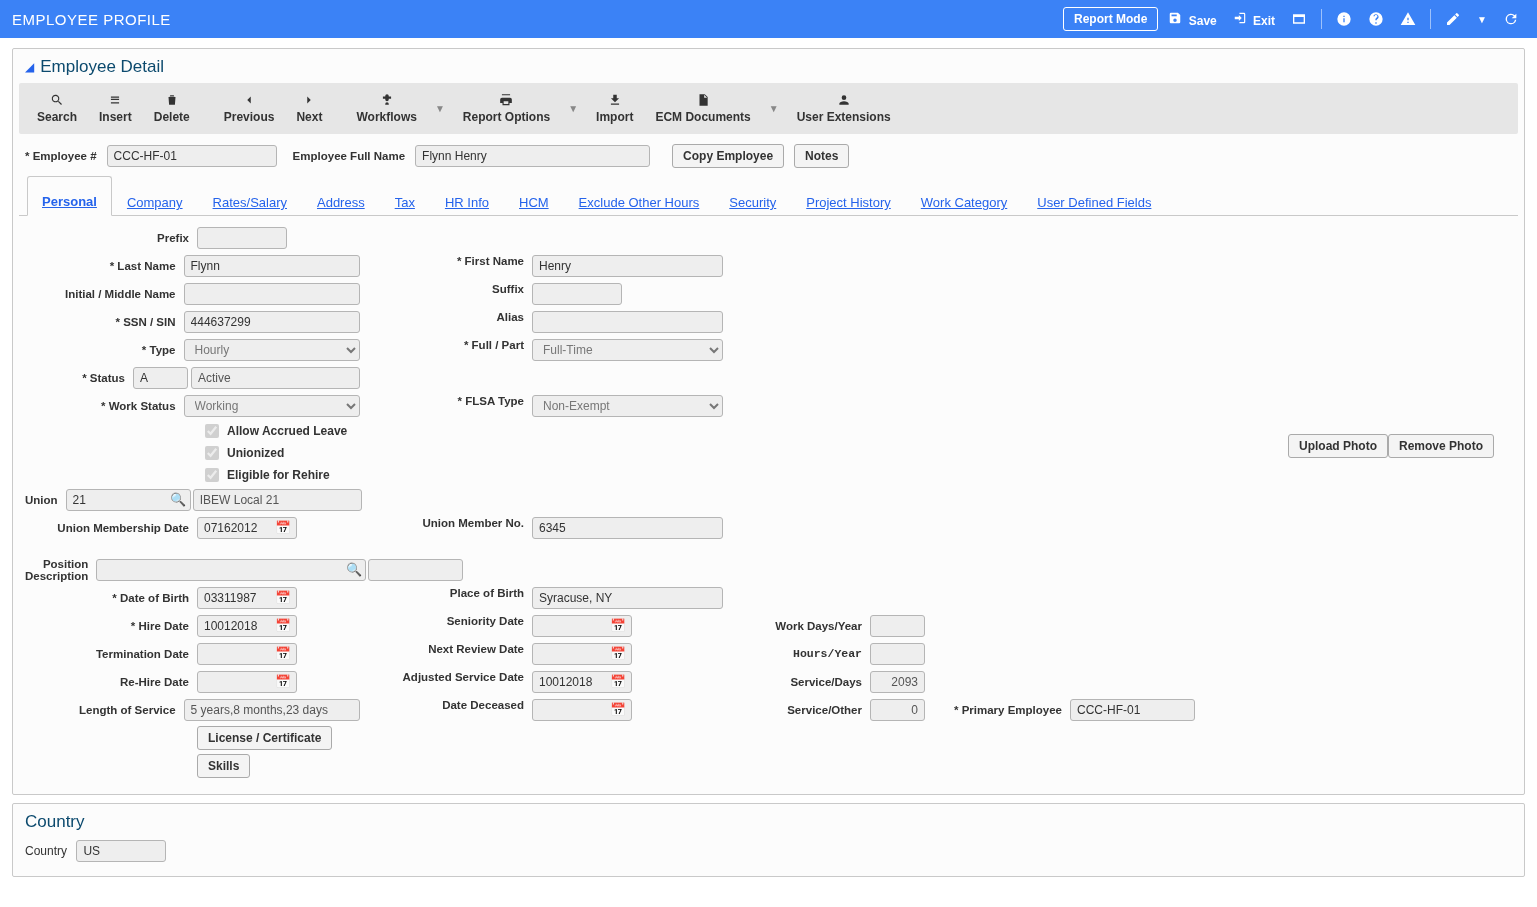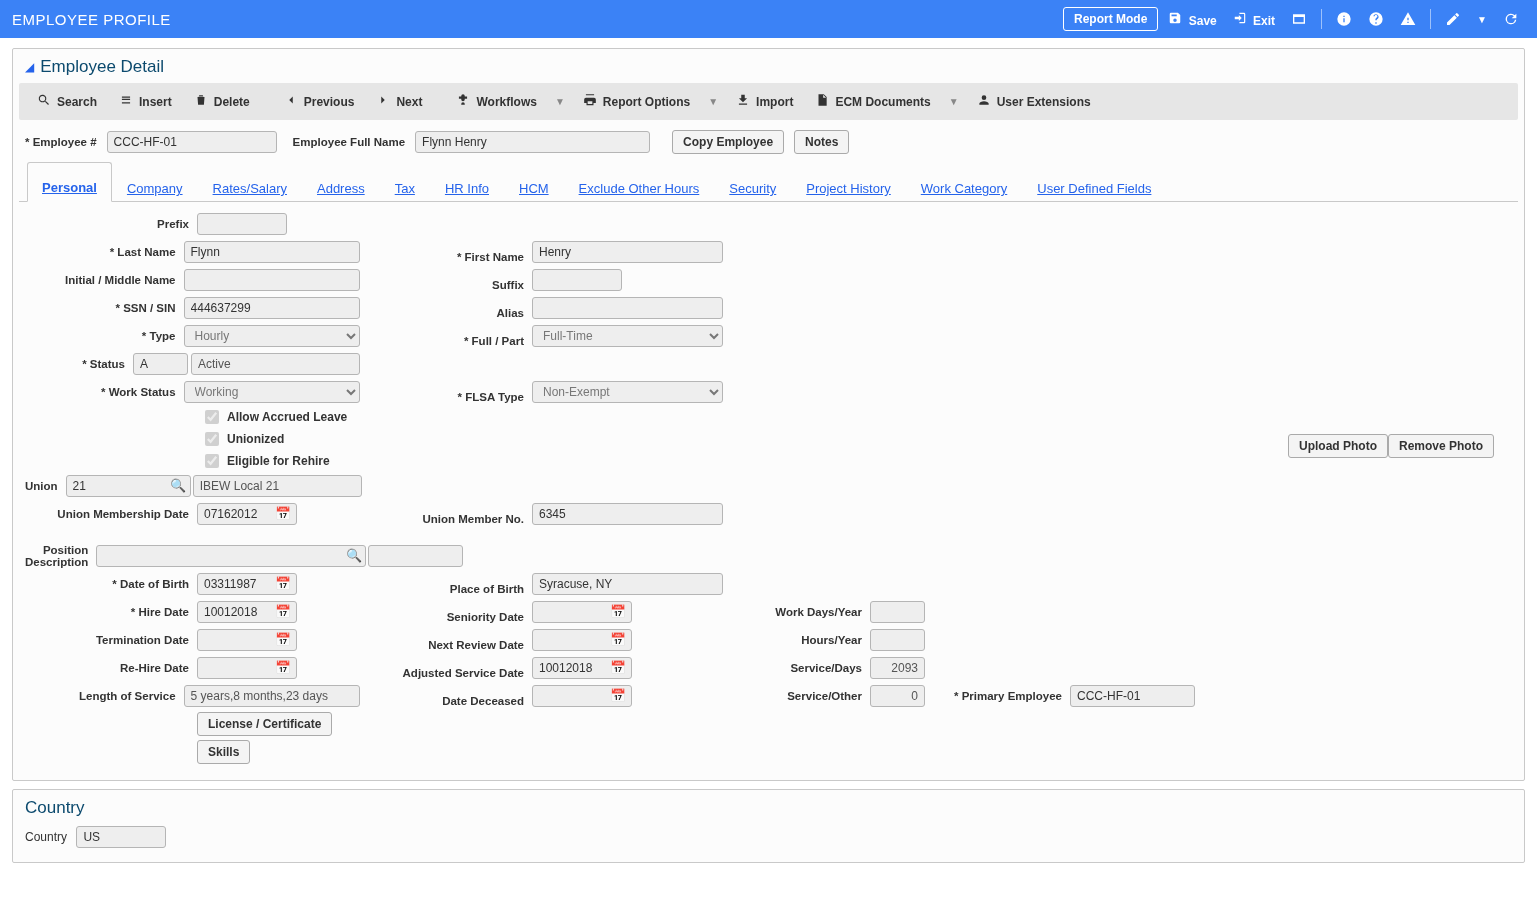--- a/index.html
+++ b/index.html
@@ -16,21 +16,21 @@
   
   .content-wrap { padding: 10px 12px; display: flex; flex-direction: column; gap: 8px; }
   
   .panel { border: 1px solid #c9c9c9; border-radius: 2px; background: #fcfcfc; }
   .panel-header { display: flex; align-items: center; gap: 6px; padding: 8px 12px 6px 12px; }
   .panel-title { color: #0c4a6e; font-size: 17px; font-weight: normal; }
   .panel-toggle { color: #2563eb; cursor: pointer; font-size: 12px; }
   
   
   .toolbar { background: #e6e6e6; display: flex; align-items: center; gap: 2px; padding: 4px 8px; margin: 0 6px 6px 6px; border-radius: 2px; }
-  .tb-btn { background: transparent; border: none; padding: 6px 10px; font-size: 12px; color: #333; cursor: pointer; display: inline-flex; align-items: center; gap: 6px; font-weight: bold; }
+  .tb-btn { background: transparent; border: none; padding: 6px 10px; font-size: 12px; color: #333; cursor: pointer; display: inline-flex; align-items: center; font-weight: bold; flex-direction: column; }
   .tb-sep { width: 10px; }
   .tb-dd { color: #888; padding: 0 6px; cursor: pointer; font-size: 10px; }
   
   
   .key-row { display: flex; align-items: center; gap: 10px; padding: 4px 12px 8px 12px; }
   .key-label { color: #333; font-weight: bold; font-size: 11.5px; }
   .req::before { content: "* "; color: #333; }
   input[type=text], select { height: 22px; border: 1px solid #b5b5b5; border-radius: 3px; background: #eee; padding: 0 6px; font-size: 12px; color: #333; }
   input[type=text]:enabled, select:enabled { background: #eee; }
   input.white { background: #fff; }
@@ -39,21 +39,21 @@
   
   
   .tabs { display: flex; align-items: flex-end; border-bottom: 1px solid #c9c9c9; padding: 0 8px; margin: 0 6px; }
   .tab { padding: 17px 14px 6px 14px; color: #2563eb; cursor: pointer; font-size: 13px; border: 1px solid transparent; border-bottom: none; margin-bottom: -1px; text-decoration: underline; }
   .tab.active { color: #2563eb; font-weight: bold; border: 1px solid #c9c9c9; border-bottom: 1px solid #fcfcfc; border-top-left-radius: 3px; border-top-right-radius: 3px; background: #fcfcfc; }
   
   
   .form-body { padding: 8px 12px 14px 12px; }
   .form-row { display: flex; align-items: center; min-height: 27px; margin-bottom: 1px; }
   .col-l { display: flex; align-items: center; width: 335px; }
-  .col-r { display: flex; align-items: flex-end; width: 380px; }
+  .col-r { display: flex; align-items: flex-start; width: 380px; }
   .col-x { display: flex; align-items: center; width: 200px; }
   .col-p { display: flex; align-items: center; }
   .flabel { width: 172px; text-align: right; padding-right: 8px; font-size: 11.5px; color: #333; font-weight: bold; }
   .flabel.req::before { content: "* "; }
   .inp-m { width: 191px; }
   .inp-s { width: 90px; }
   .inp-xs { width: 55px; }
   .inp-date { width: 100px; }
   .inp-lg { width: 230px; }
   .date-wrap { position: relative; display: flex; align-items: center; }
@@ -398,21 +398,21 @@
             </span>
           </div>
       <div class="col-r">
             <span class="flabel">Next Review Date</span>
             <span class="date-wrap">
               <input type="text" class="inp-date" value="" style="">
               <span class="date-ico">📅</span>
             </span>
           </div>
       <div class="col-x">
-            <span class="flabel" style="width:130px;">Hours/Year</span>
+            <span class="flabel" style="width:130px;font-family:Liberation Mono, monospace;">Hours/Year</span>
             <input type="text" class="inp-xs" value="" style="">
           </div>
     </div>
 
     <div class="form-row">
       <div class="col-l">
             <span class="flabel">Re-Hire Date</span>
             <span class="date-wrap">
               <input type="text" class="inp-date" value="" style="">
               <span class="date-ico">📅</span>

